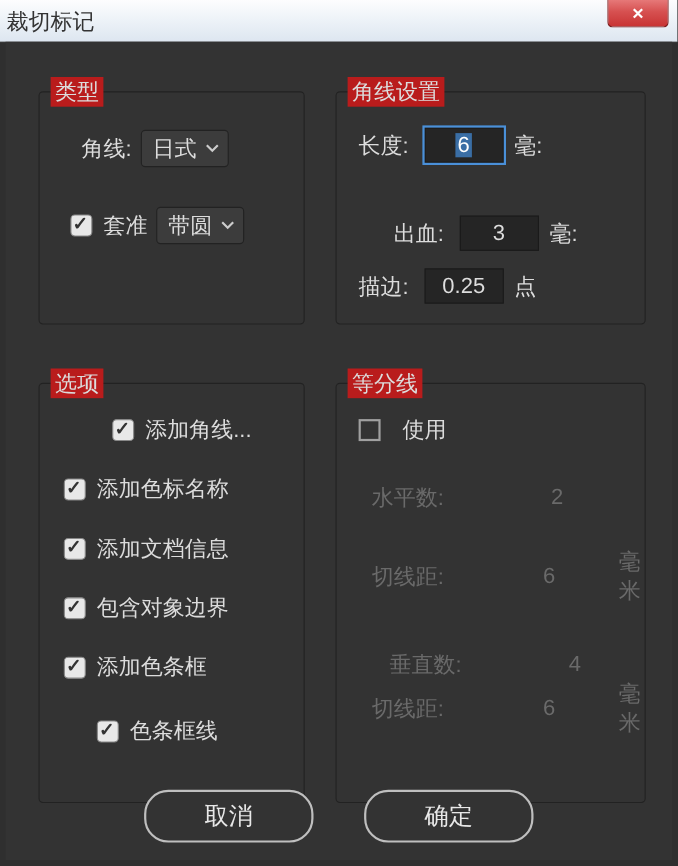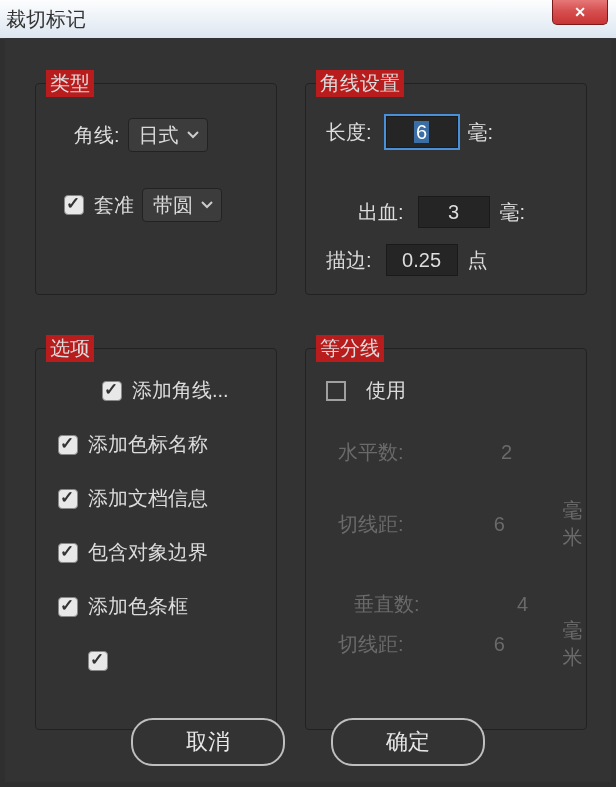--- a/index.html
+++ b/index.html
@@ -122,20 +122,21 @@
     <div class="optrow" style="top:190px;">
       <div class="cb on"></div>
       <span>包含对象边界</span>
     </div>
     <div class="optrow" style="top:244px;">
       <div class="cb on"></div>
       <span>添加色条框</span>
     </div>
     <div class="optrow" style="top:302px;left:52px;">
       <div class="cb on"></div>
+      <span>色条框线</span>
     </div>
   </div>
 
   <div class="fs fs-divide">
     <div class="legend">等分线</div>
     <div class="row" style="left:20px;top:28px;">
       <div class="cb legacy"></div>
       <span style="width:10px;"></span>
       <span class="label">使用</span>
     </div>

